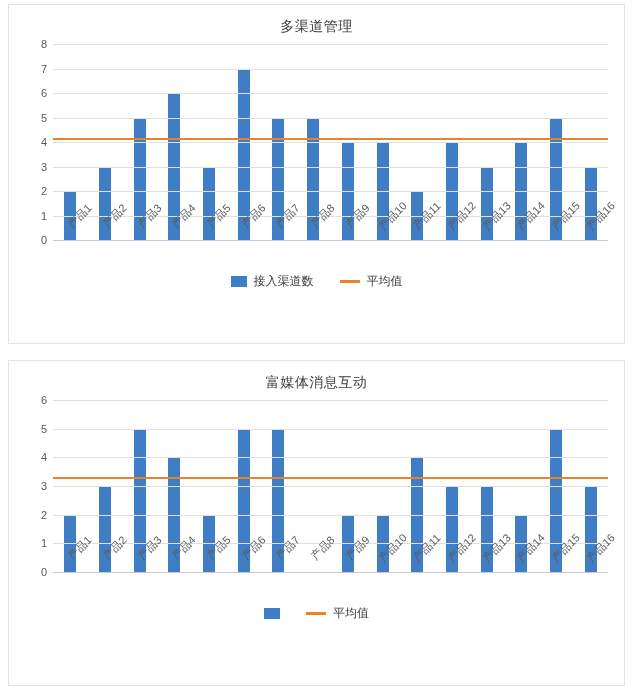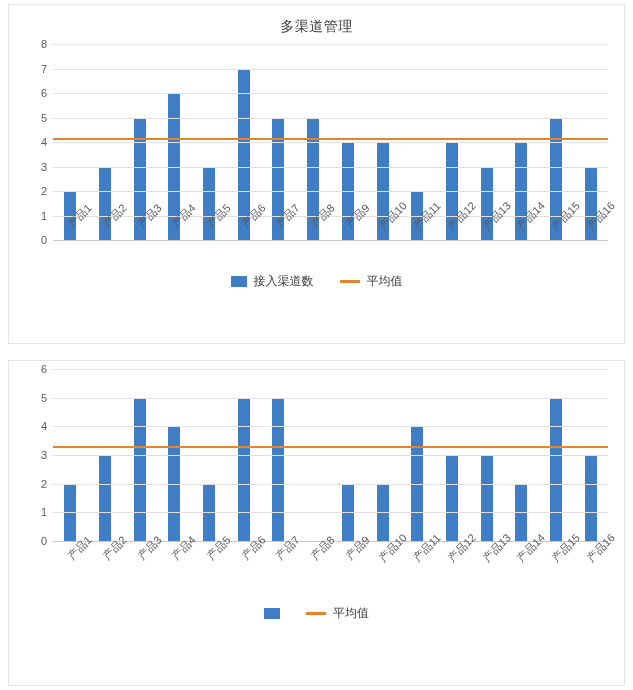--- a/index.html
+++ b/index.html
@@ -292,20 +292,21 @@
         <span>接入渠道数</span>
       </div>
       <div class="legend-item">
         <span class="swatch-line"></span>
         <span>平均值</span>
       </div>
     </div>
   </div>
 
   <div class="chart-card" id="chart-card-2">
+    <div class="chart-title">富媒体消息互动</div>
     <div class="plot-wrap" id="plot2">
       <div class="y-axis" id="yaxis2">
           <div class="y-tick" style="top: 100%;">0</div>
           <div class="y-tick" style="top: 83.3333%;">1</div>
           <div class="y-tick" style="top: 66.6667%;">2</div>
           <div class="y-tick" style="top: 50%;">3</div>
           <div class="y-tick" style="top: 33.3333%;">4</div>
           <div class="y-tick" style="top: 16.6667%;">5</div>
           <div class="y-tick" style="top: 0%;">6</div>
         </div>

